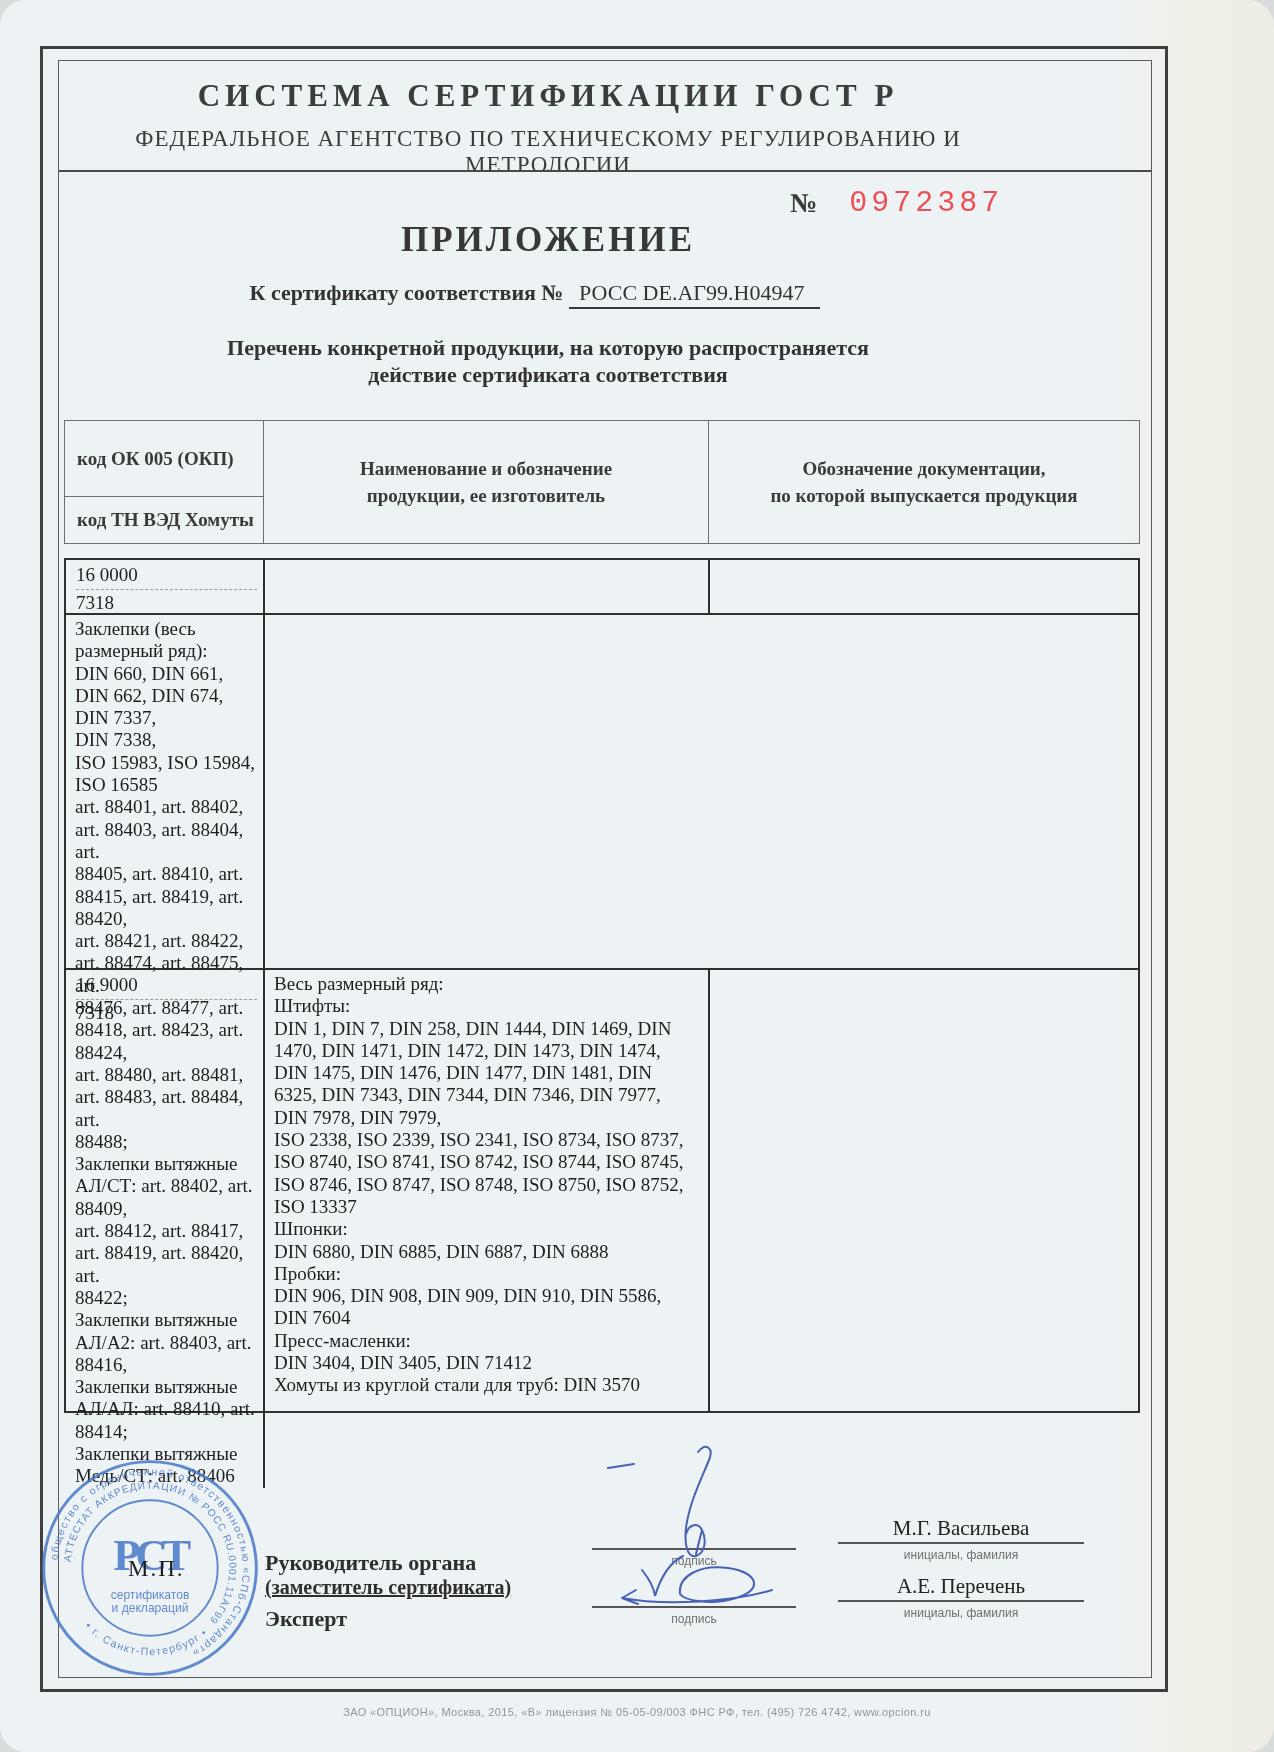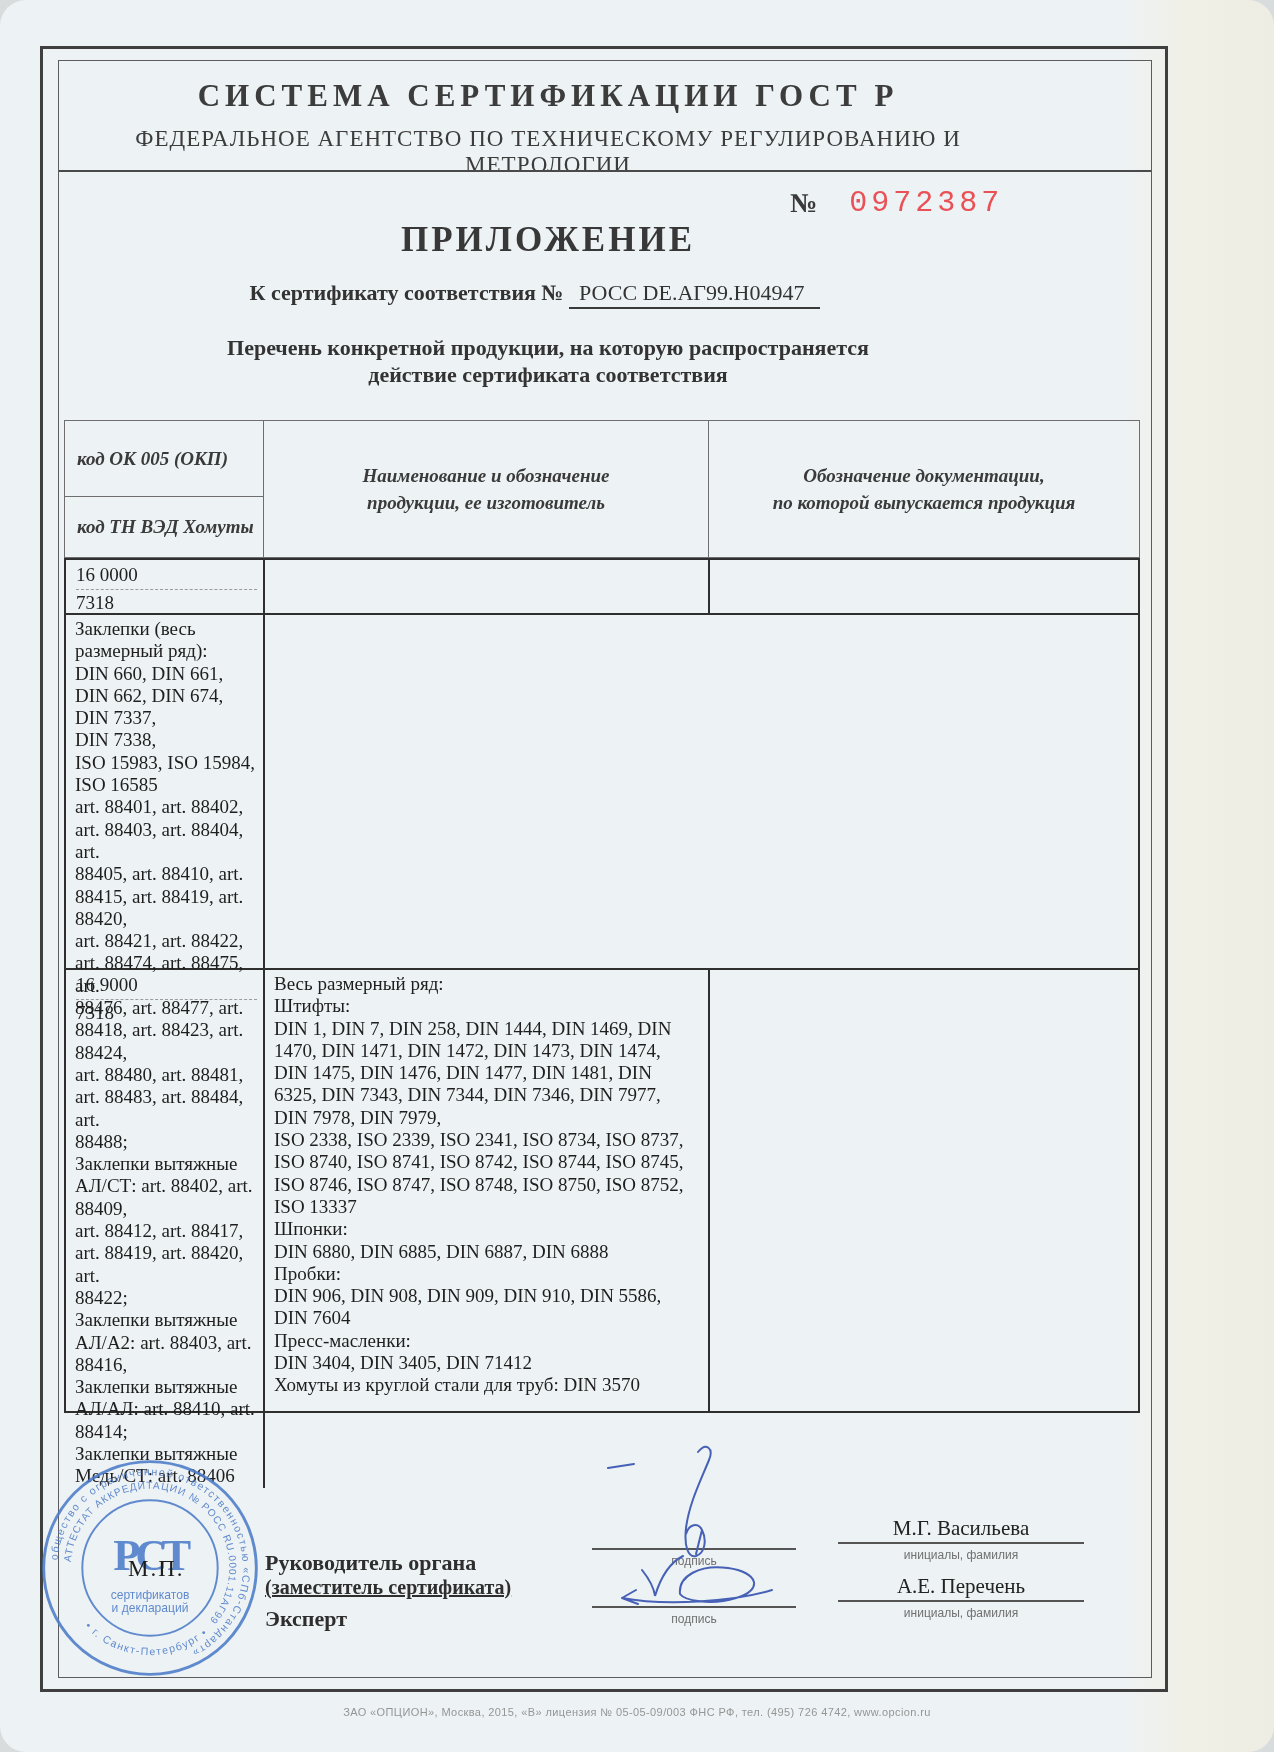--- a/index.html
+++ b/index.html
@@ -21,23 +21,23 @@
   .num-value{font-family:"Liberation Mono",monospace;font-size:30px;letter-spacing:4px;
     vertical-align:middle;margin-left:28px;}
   .doc-title{position:absolute;left:58px;top:220px;width:980px;text-align:center;
     font-size:35px;font-weight:700;letter-spacing:3px;color:#383838;}
   .cert-line{position:absolute;left:45px;top:280px;width:980px;text-align:center;
     font-size:22px;font-weight:700;color:#333;}
   .cert-num{font-weight:400;border-bottom:2px solid #3a3a3a;padding:0 16px 2px 10px;}
   .subtitle{position:absolute;left:58px;top:334px;width:980px;text-align:center;
     font-size:22px;font-weight:700;line-height:27px;white-space:pre-line;color:#333;}
   
-  .thead{position:absolute;left:64px;top:420px;width:1076px;height:138px;
+  .thead{position:absolute;left:64px;top:420px;width:1076px;height:124px;
     border:1px solid #6e6e6e;box-sizing:border-box;display:grid;
-    grid-template-columns:199px 445px 1fr;font-style:italic;}
+    grid-template-columns:199px 445px 1fr;}
   .thead .hc{box-sizing:border-box;font-size:19px;font-weight:700;color:#3a3a3a;}
   .thead .hc1{border-right:1px solid #6e6e6e;display:flex;flex-direction:column;}
   .hc1 .sub{flex:0 0 76px;display:flex;align-items:center;padding-left:12px;
     border-bottom:1px solid #6e6e6e;box-sizing:border-box;}
   .hc1 .sub2{flex:1;display:flex;align-items:center;padding-left:12px;}
   .thead .hc2{border-right:1px solid #6e6e6e;display:flex;align-items:center;
     justify-content:center;text-align:center;white-space:pre-line;line-height:27px;}
   .thead .hc3{display:flex;align-items:center;justify-content:center;text-align:center;
     white-space:pre-line;line-height:27px;}
   .tbody{position:absolute;left:64px;top:558px;width:1076px;height:855px;

